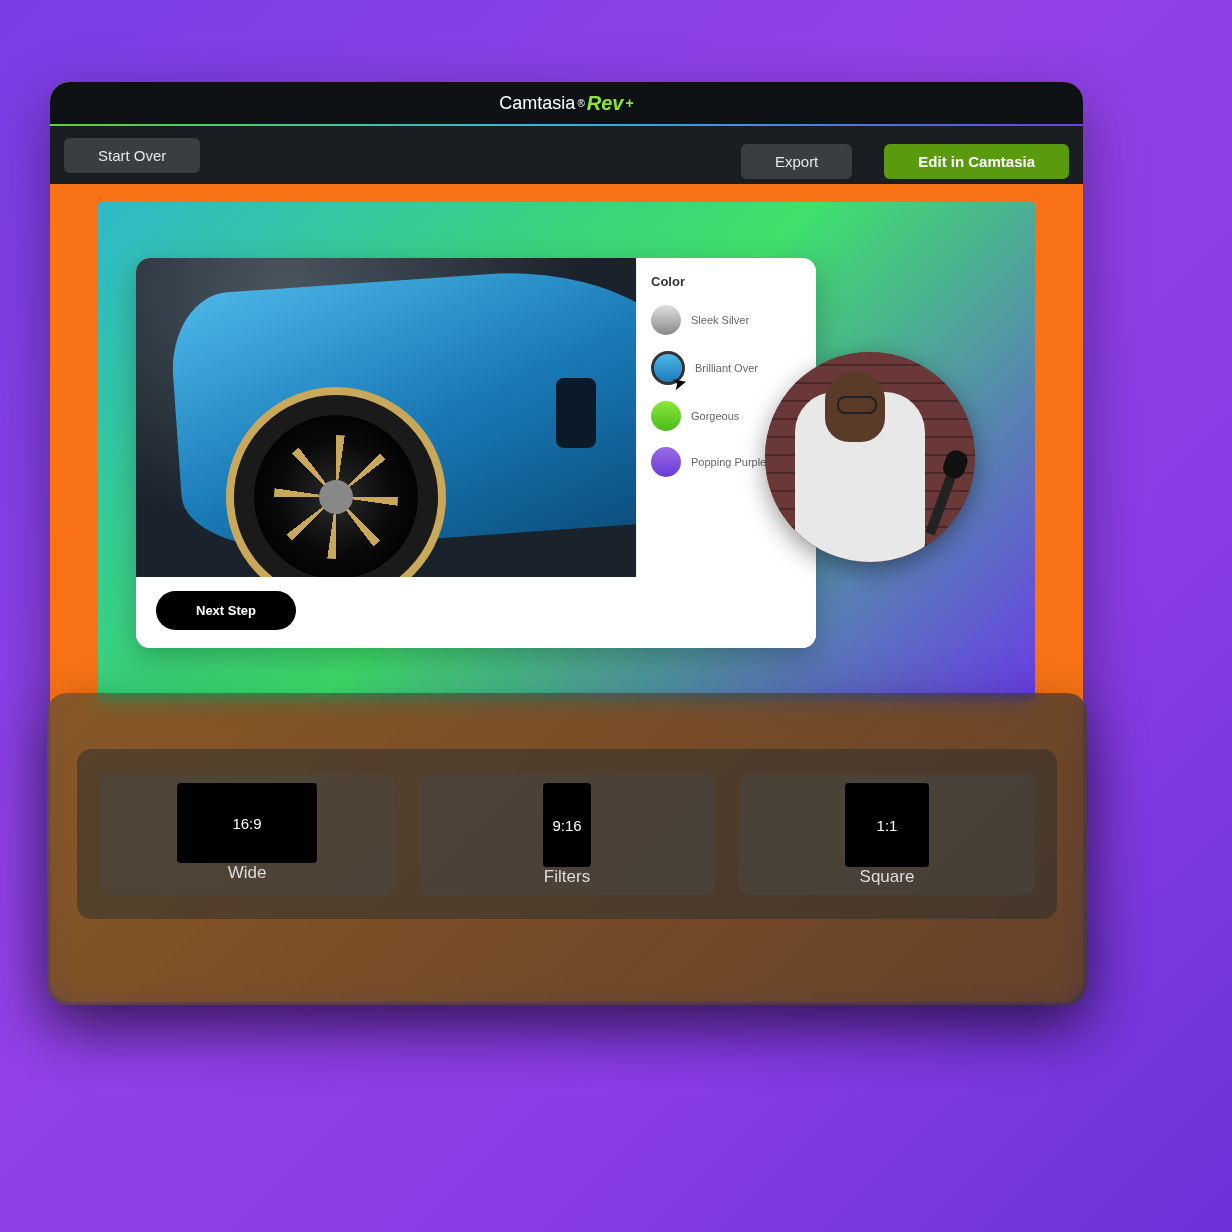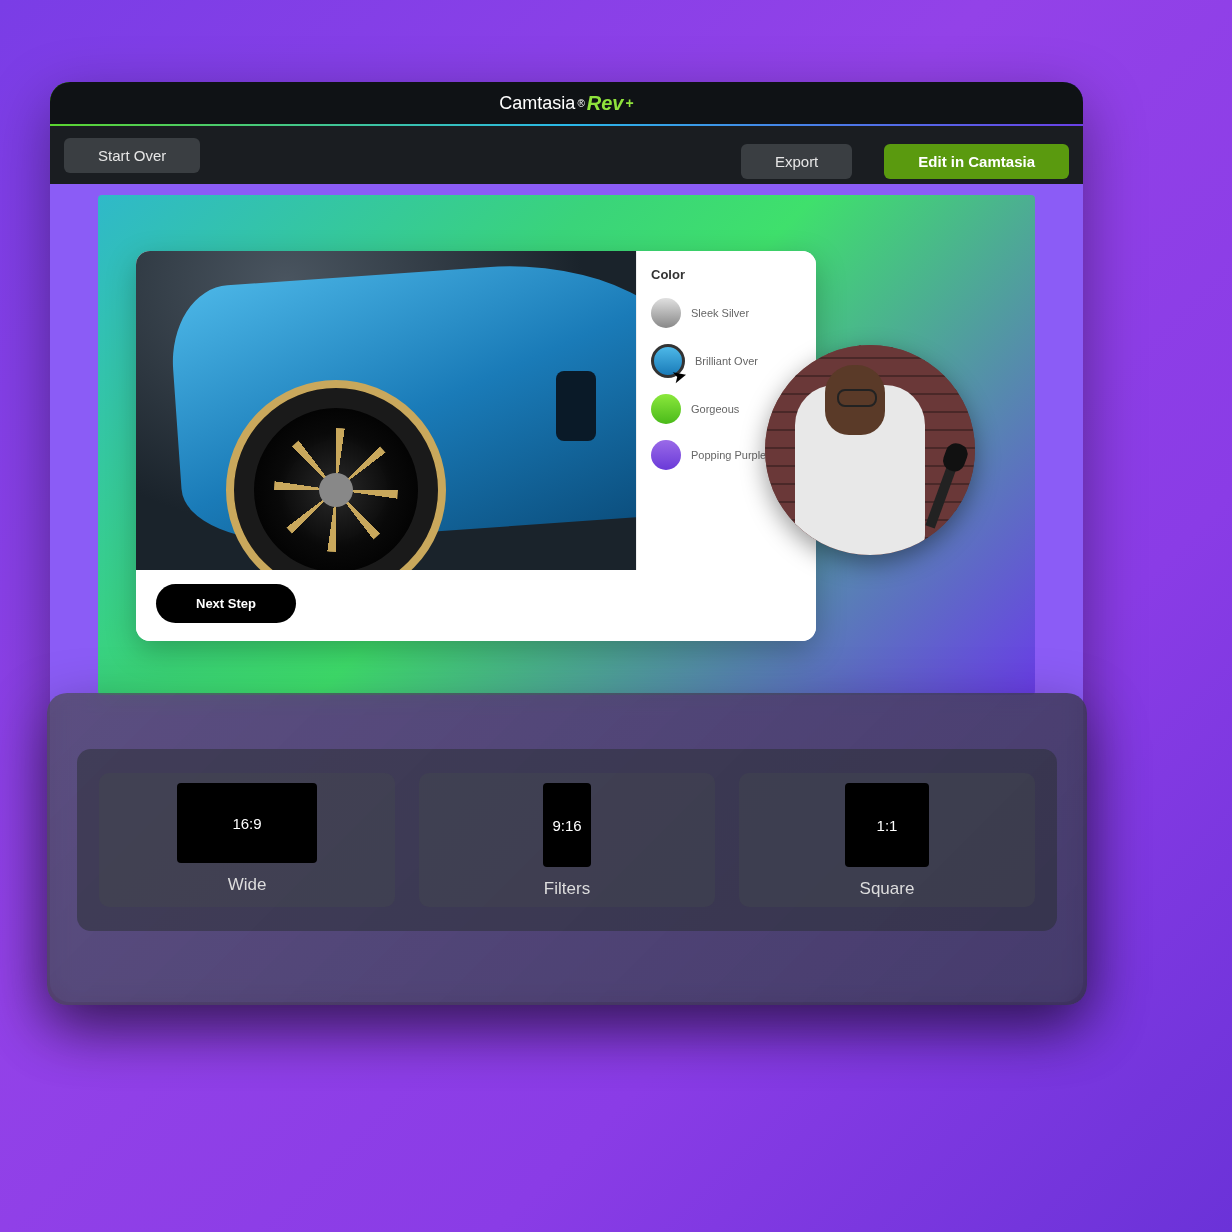--- a/index.html
+++ b/index.html
@@ -10,21 +10,21 @@
     font-family: -apple-system, BlinkMacSystemFont, "Segoe UI", Arial, sans-serif;
     overflow: hidden;
     position: relative;
   }
   .app-window {
     position: absolute;
     left: 50px;
     top: 82px;
     width: 1033px;
     height: 920px;
-    background: #8b5cf6;
+    background: #f97316;
     border-radius: 20px;
     overflow: hidden;
     box-shadow: 0 20px 60px rgba(0,0,0,0.4);
   }
   .titlebar {
     height: 44px;
     background: #0f1215;
     display: flex;
     align-items: center;
     justify-content: center;
@@ -53,21 +53,21 @@
     padding: 9px 34px;
     font-size:15px;
     cursor:pointer;
     color:#e6e6e6;
     background:#3a3e42;
   }
   .btn-primary { background:#5a9a0f; color:#fff; font-weight:600; }
   .tool-right { display:flex; gap:32px;margin-top:12px; }
   .canvas-area {
     position:relative;
-    margin: 11px 48px;
+    margin: 18px 48px;
     height: 500px;
     background: linear-gradient(135deg, #2fb9c9 0%, #3ad47a 35%, #3fe06c 50%, #6a3de8 100%);
     border-radius: 4px;
     overflow: visible;
   }
   .content-card {
     position:absolute;
     left: 38px;
     top: 56px;
     width: 680px;
@@ -252,21 +252,20 @@
     border-radius: 14px;
     padding: 24px 22px;
     display:flex;
     gap: 24px;
   }
   .opt {
     flex:1;
     display:flex;
     flex-direction:column;
     align-items:center;
-    gap:12px;
     padding: 10px 6px 8px 6px;
     border-radius:10px;
     background: rgba(70,75,78,0.35);
     cursor:pointer;
   }
   .opt-selected {
     background: transparent;
     border: 2px solid #e8a62c;
   }
   .opt-box {

